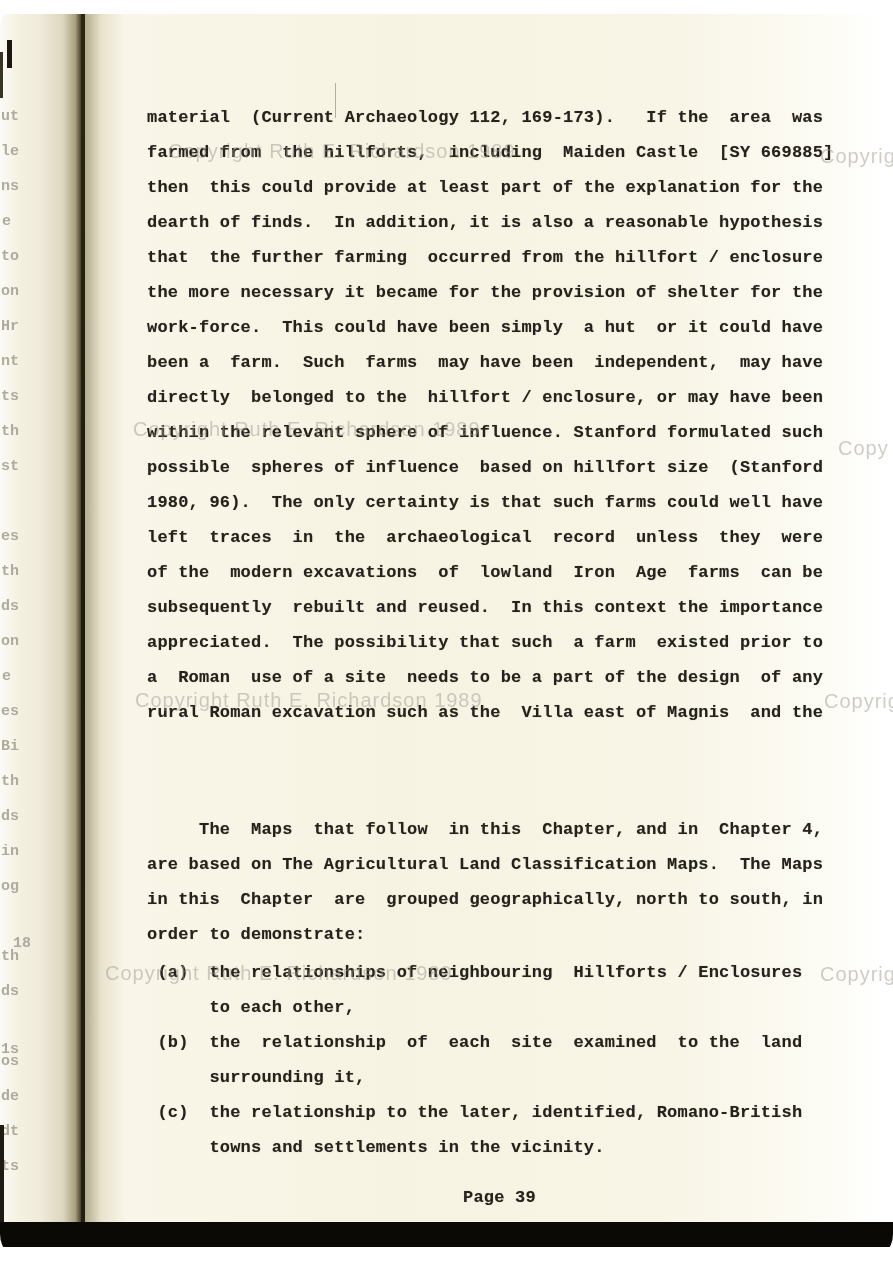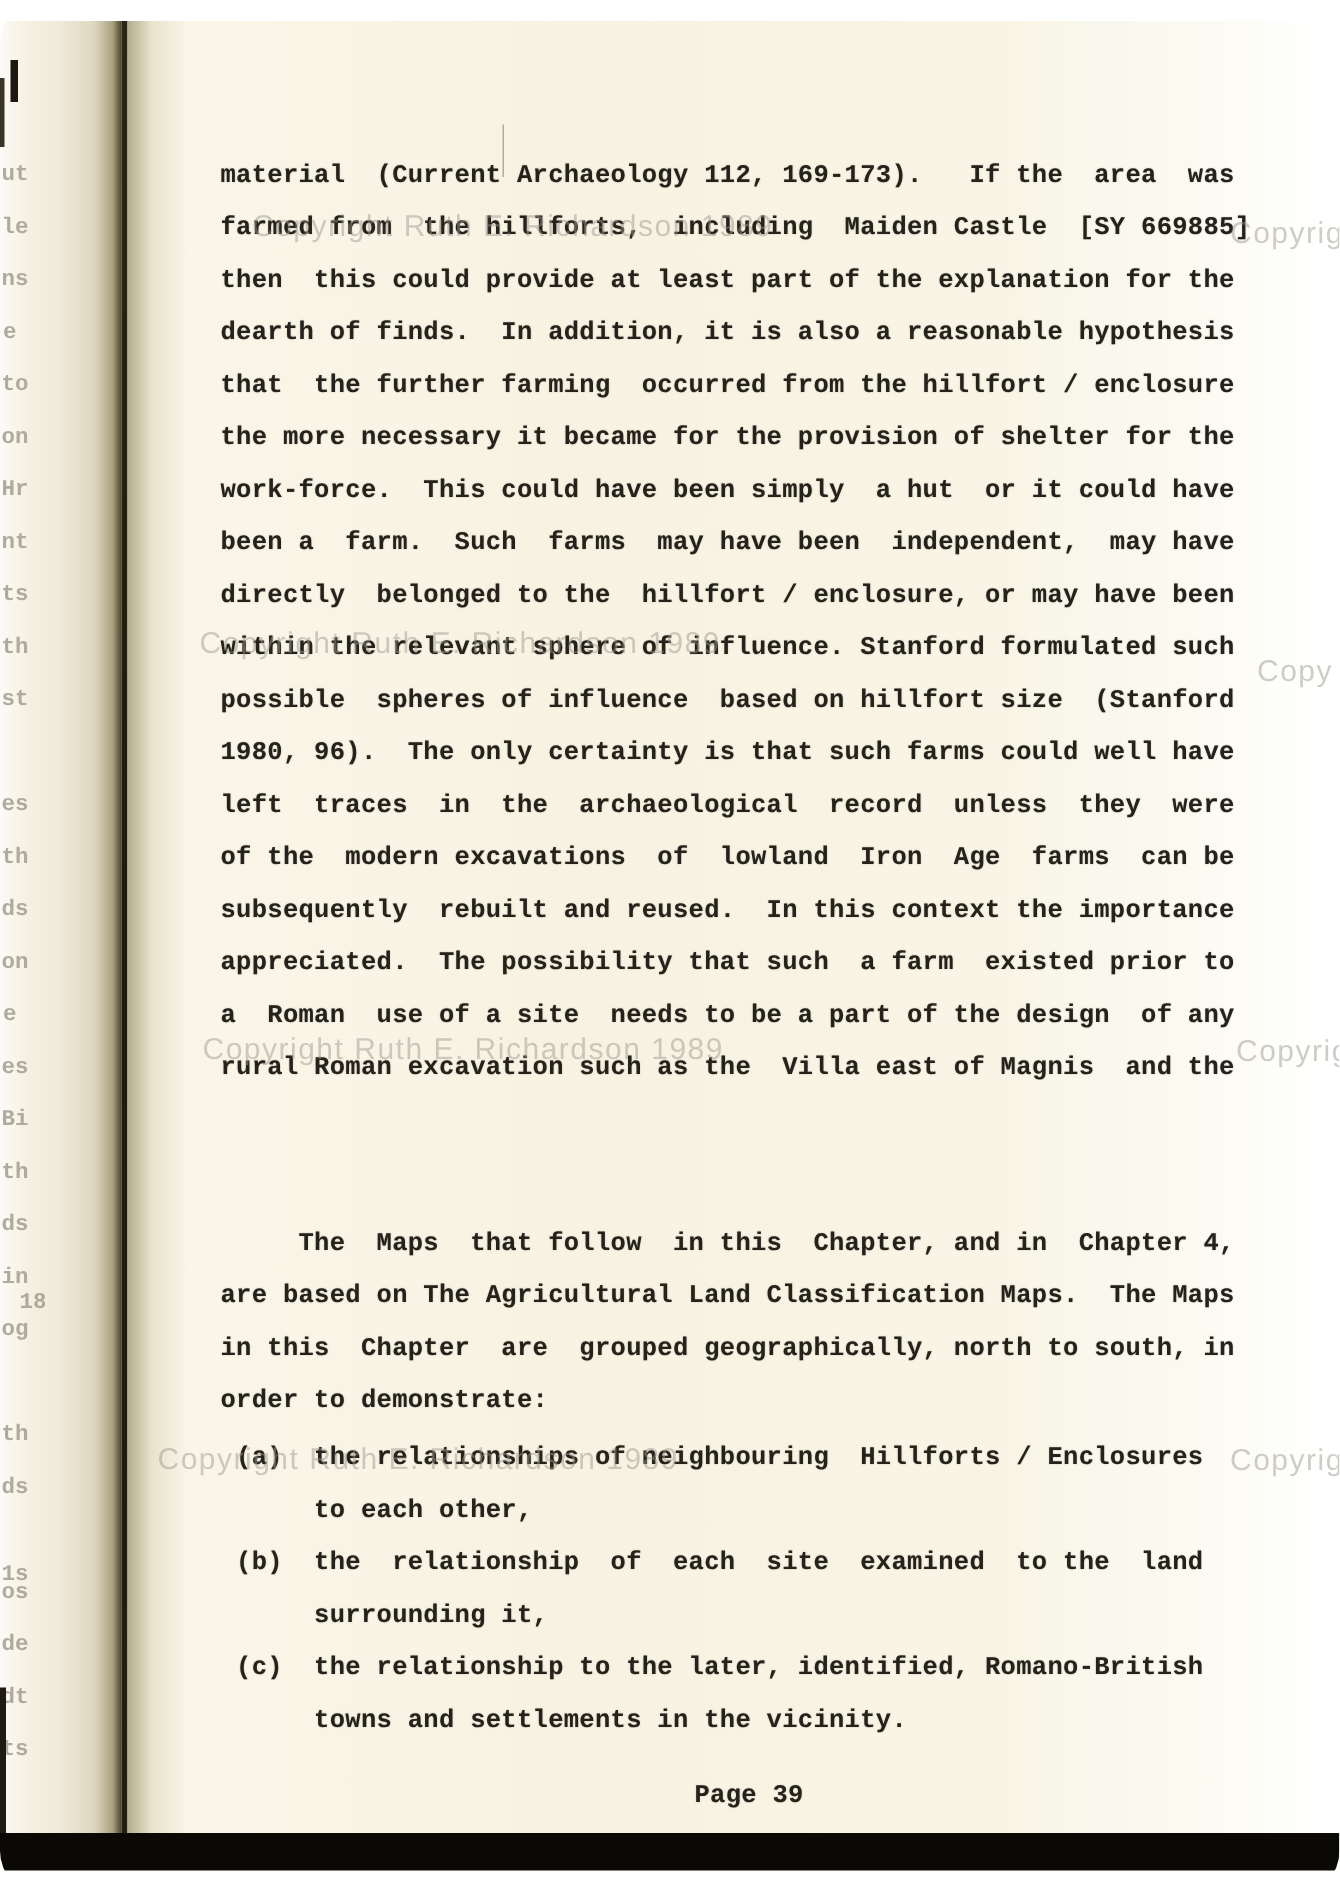--- a/index.html
+++ b/index.html
@@ -62,21 +62,21 @@
       <div class="frag" style="left: 1px; top: 563px; position: absolute;">th</div>
       <div class="frag" style="left: 1px; top: 598px; position: absolute;">ds</div>
       <div class="frag" style="left: 1px; top: 633px; position: absolute;">on</div>
       <div class="frag" style="left: 2px; top: 668px; position: absolute;">e</div>
       <div class="frag" style="left: 1px; top: 703px; position: absolute;">es</div>
       <div class="frag" style="left: 1px; top: 738px; position: absolute;">Bi</div>
       <div class="frag" style="left: 1px; top: 773px; position: absolute;">th</div>
       <div class="frag" style="left: 1px; top: 808px; position: absolute;">ds</div>
       <div class="frag" style="left: 1px; top: 843px; position: absolute;">in</div>
       <div class="frag" style="left: 1px; top: 878px; position: absolute;">og</div>
-      <div class="frag" style="left: 1px; top: 860px; position: absolute; padding-left: 12px;">18</div>
+      <div class="frag" style="left: 1px; top: 935px; position: absolute; padding-left: 12px;">18</div>
       <div class="frag" style="left: 1px; top: 948px; position: absolute;">th</div>
       <div class="frag" style="left: 1px; top: 983px; position: absolute;">ds</div>
       <div class="frag" style="left: 1px; top: 1041px; position: absolute;">1s</div>
       <div class="frag" style="left: 1px; top: 1053px; position: absolute;">os</div>
       <div class="frag" style="left: 1px; top: 1088px; position: absolute;">de</div>
       <div class="frag" style="left: 1px; top: 1123px; position: absolute;">dt</div>
       <div class="frag" style="left: 1px; top: 1158px; position: absolute;">ts</div>
     </div>
 
   <div class="gutter"></div>

